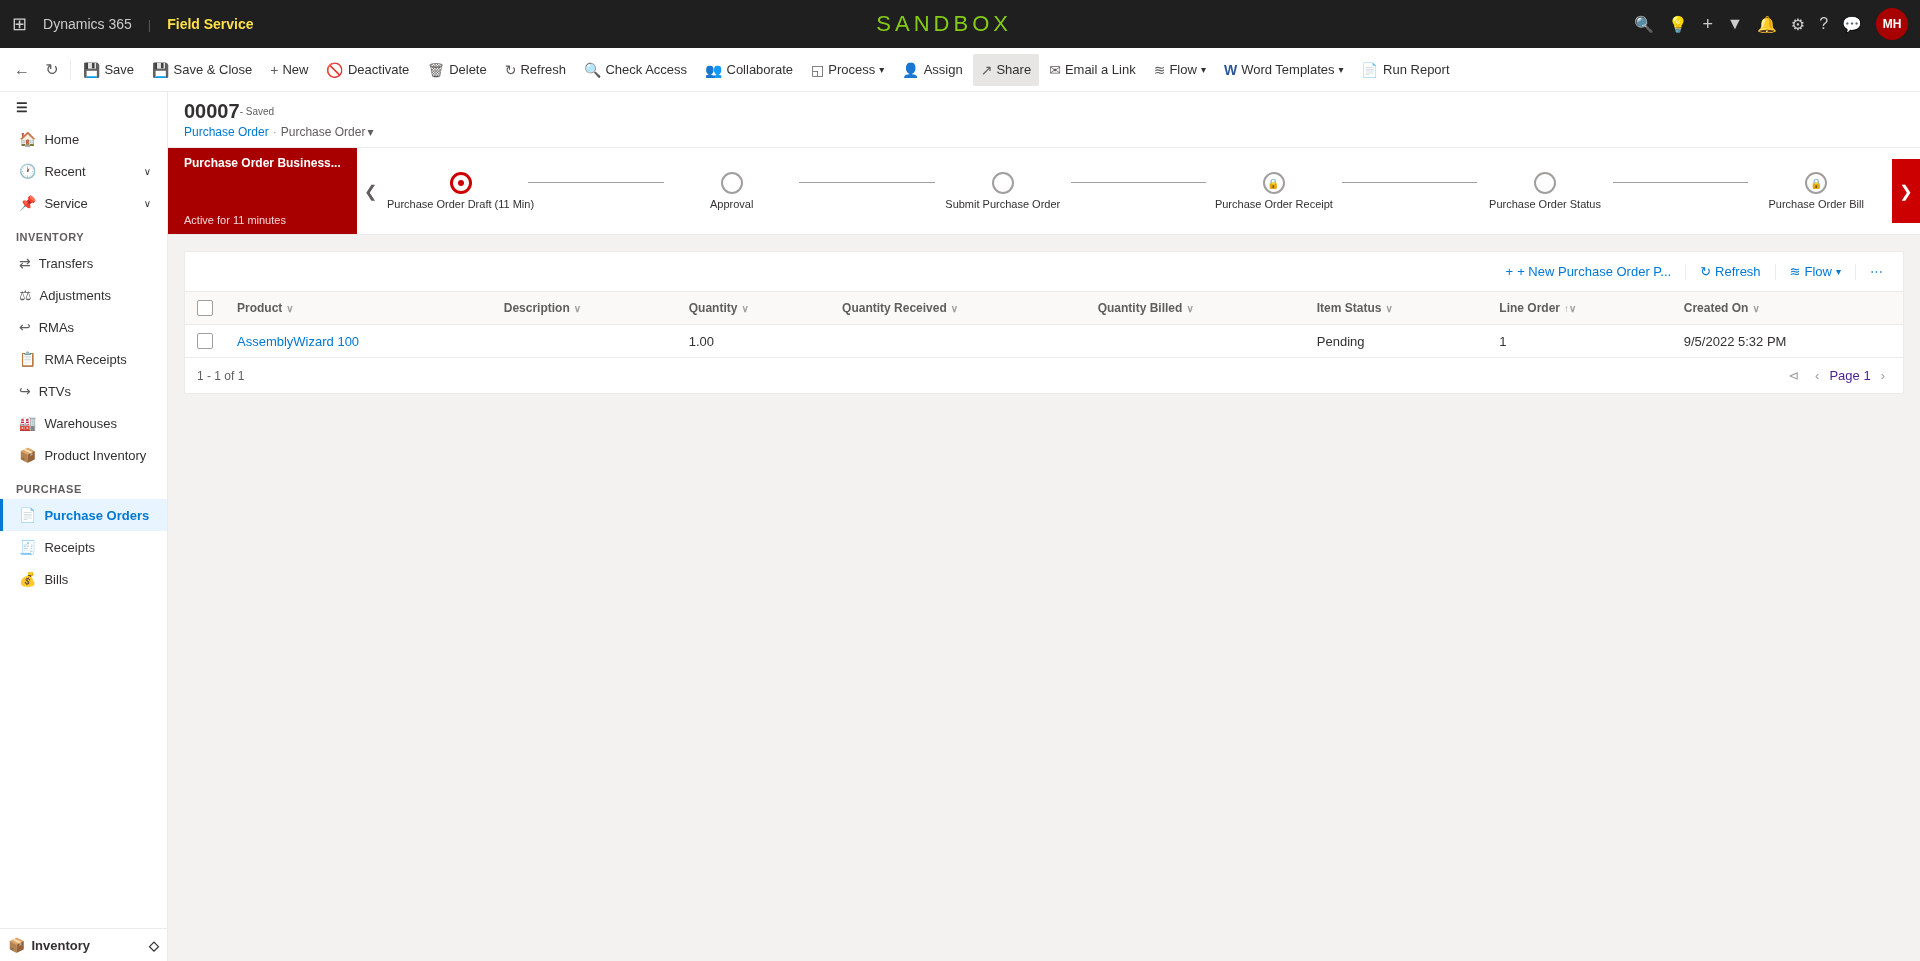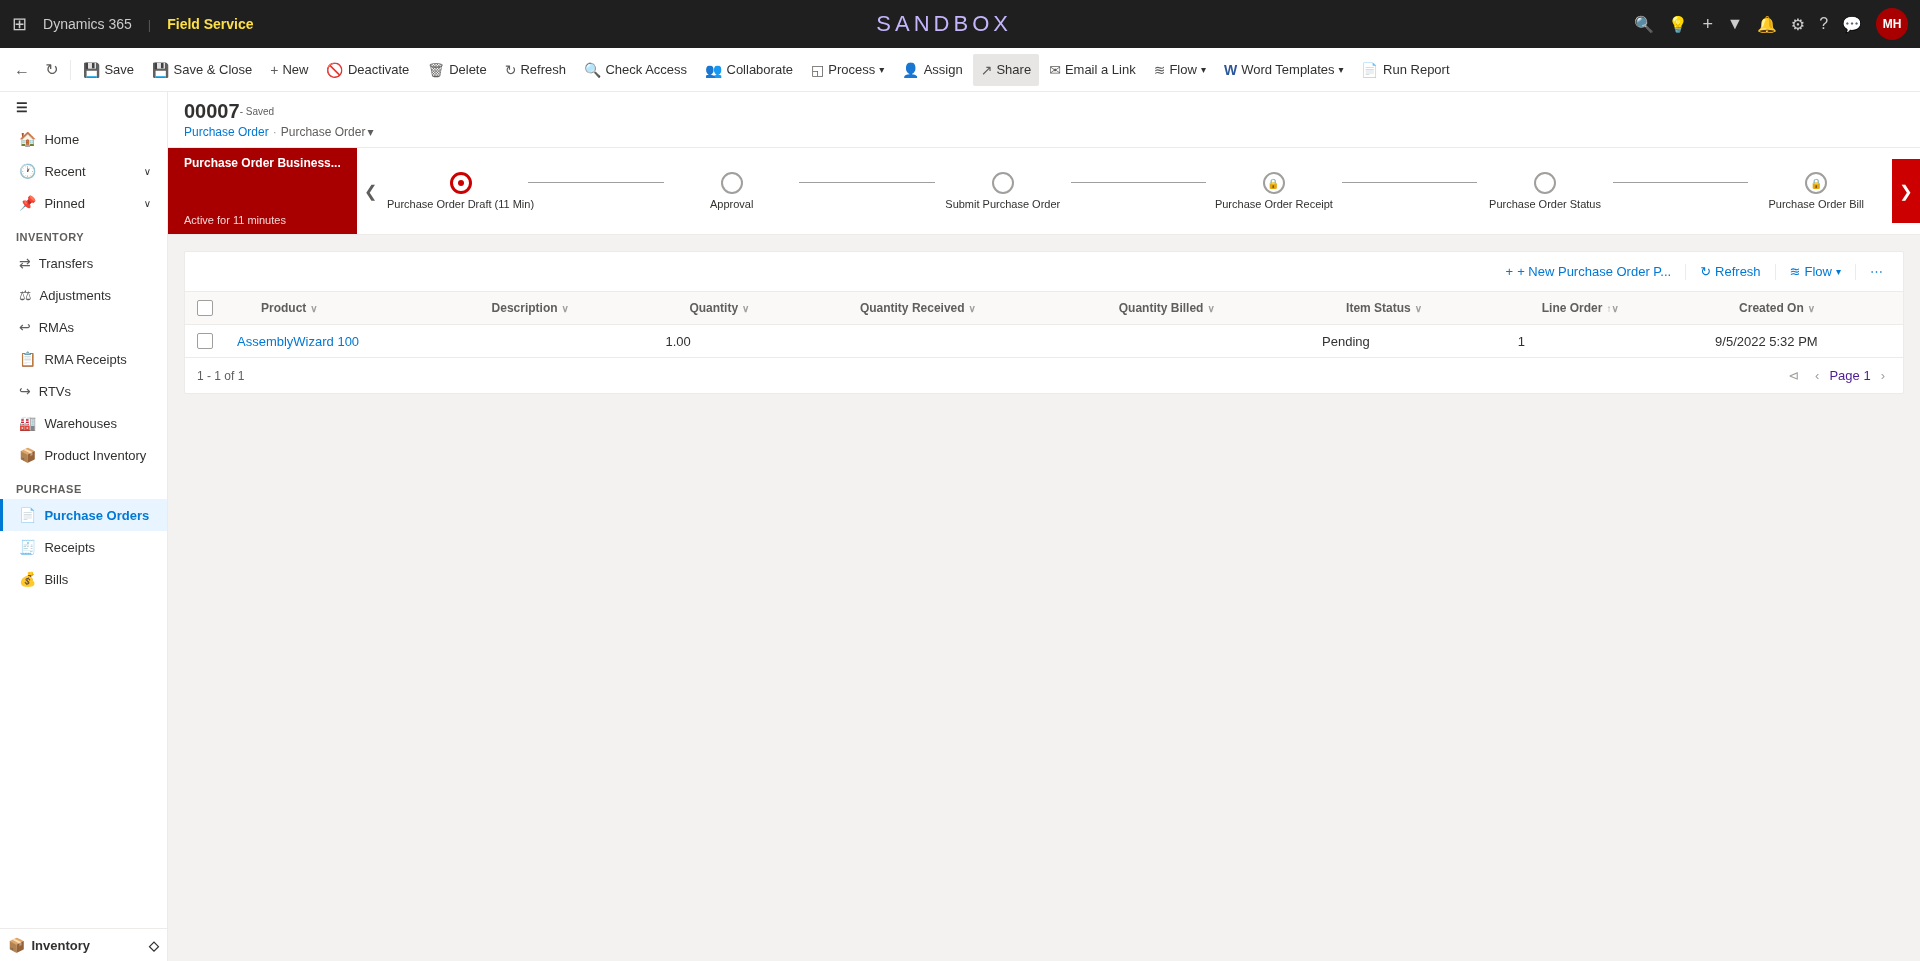--- a/index.html
+++ b/index.html
@@ -6,21 +6,21 @@
     body { font-family: 'Segoe UI', sans-serif; font-size: 13px; background: #f3f2f1; color: #323130; overflow: hidden; }
 
     
     .top-nav {
       display: flex; align-items: center; background: #1f1f1f; color: #fff; height: 48px; padding: 0 12px; gap: 12px;
     }
     .top-nav .app-grid-icon { font-size: 18px; cursor: pointer; margin-right: 4px; color: #ccc; }
     .top-nav .app-name { font-size: 14px; color: #ccc; }
     .top-nav .separator { color: #555; margin: 0 4px; }
     .top-nav .module-name { font-size: 14px; color: #fde047; font-weight: 600; }
-    .top-nav .sandbox-title { flex: 1; text-align: center; font-size: 22px; font-weight: 300; letter-spacing: 4px; color: #c4b5fd; }
+    .top-nav .sandbox-title { flex: 1; text-align: center; font-size: 22px; font-weight: 300; letter-spacing: 4px; color: #84cc16; }
     .top-nav .nav-icons { display: flex; align-items: center; gap: 14px; color: #ccc; font-size: 16px; }
     .top-nav .avatar { background: #c00; border-radius: 50%; width: 32px; height: 32px; display: flex; align-items: center; justify-content: center; font-size: 12px; font-weight: 700; color: #fff; }
 
     
     .command-bar {
       display: flex; align-items: center; background: #fff; border-bottom: 1px solid #edebe9; height: 44px; padding: 0 8px; gap: 2px; overflow: hidden;
     }
     .cmd-btn {
       display: flex; align-items: center; gap: 4px; padding: 0 8px; height: 32px; border: none; background: transparent; cursor: pointer; font-size: 13px; color: #323130; border-radius: 2px; white-space: nowrap;
     }
@@ -97,21 +97,21 @@
     .products-toolbar-btn { display: flex; align-items: center; gap: 4px; padding: 4px 8px; border: none; background: transparent; cursor: pointer; font-size: 13px; color: #0078d4; border-radius: 2px; }
     .products-toolbar-sep { width: 1px; height: 16px; background: #edebe9; margin: 0 2px; }
 
     
     .products-table { width: 100%; border-collapse: collapse; }
     .products-table th {
       text-align: left; padding: 8px 12px; font-size: 12px; color: #605e5c; font-weight: 600; border-bottom: 1px solid #edebe9; background: #faf9f8; white-space: nowrap;
     }
     .products-table td { padding: 8px 12px; font-size: 13px; color: #323130; border-bottom: 1px solid #edebe9; }
     .products-table .col-checkbox { width: 32px; }
-    .th-label { display: flex; align-items: center; gap: 4px; margin-left: 24px; }
+    .th-label { display: flex; align-items: center; gap: 4px; }
     .sort-icon { font-size: 10px; color: #a19f9d; }
     .link-cell { color: #0078d4; cursor: pointer; }
 
     
     .pagination { display: flex; align-items: center; justify-content: space-between; padding: 8px 12px; font-size: 12px; color: #605e5c; }
     .pagination-nav { display: flex; align-items: center; gap: 4px; }
     .page-btn { padding: 2px 6px; border: none; background: transparent; cursor: pointer; color: #605e5c; font-size: 13px; border-radius: 2px; }
     .page-btn.disabled { color: #a19f9d; cursor: default; }
     .page-label { font-size: 13px; color: #4c1d95; }
 
@@ -223,21 +223,21 @@
     <div class="sidebar-item" style="justify-content:space-between">
       <div style="display:flex;align-items:center;gap:8px">
         <span class="item-icon">🕐</span>
         <span>Recent</span>
       </div>
       <span style="font-size:10px">∨</span>
     </div>
     <div class="sidebar-item" style="justify-content:space-between">
       <div style="display:flex;align-items:center;gap:8px">
         <span class="item-icon">📌</span>
-        <span>Pinned</span>
+        <span>Service</span>
       </div>
       <span style="font-size:10px">∨</span>
     </div>
 
     <div class="sidebar-section-label">Inventory</div>
     <div class="sidebar-item">
       <span class="item-icon">⇄</span>
       <span>Transfers</span>
     </div>
     <div class="sidebar-item">

